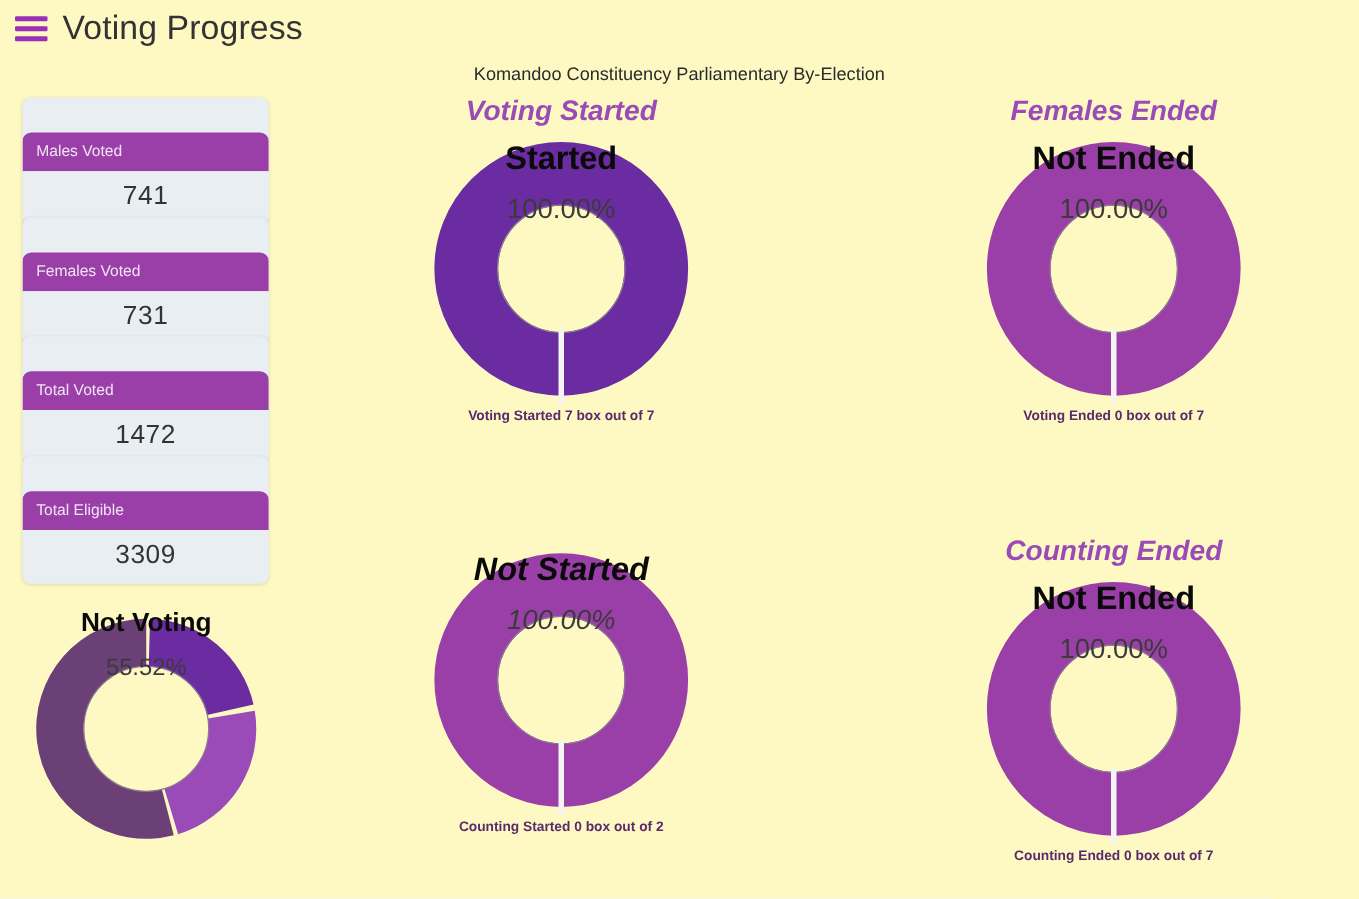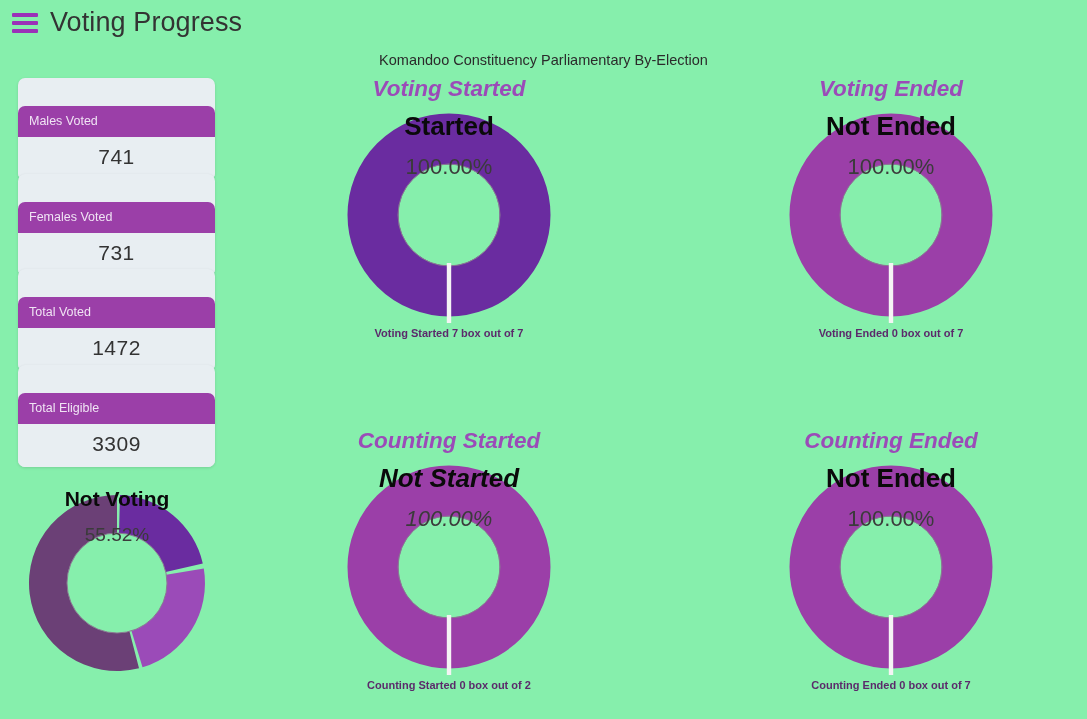--- a/index.html
+++ b/index.html
@@ -7,21 +7,21 @@
   html, body {
     margin: 0; padding: 0;
     width: 1087px; height: 719px;
     background: #f4f4f4;
     font-family: "Liberation Sans", sans-serif;
     overflow: hidden;
   }
   #app {
     position: relative;
     width: 1087px; height: 719px;
-    background: #86efac;
+    background: #fef9c3;
   }
 
   
   .topbar {
     position: absolute; left: 0; top: 0;
     width: 1087px; height: 44px;
     display: flex; align-items: center;
     padding-left: 12px;
   }
   .hamburger {
@@ -164,39 +164,38 @@
       </svg>
       <div class="donut-center" style="bottom:8px;">
         <div class="donut-label">Started</div>
         <div class="donut-pct">100.00%</div>
       </div>
     </div>
     <div class="panel-caption" style="margin-top:4px;">Voting Started 7 box out of 7</div>
   </div>
 
   <div class="panel" style="left:780px; top:78px; width:222px;">
-    <div class="panel-title">Voting Ended</div>
+    <div class="panel-title">Females Ended</div>
     <div class="donut-wrap" style="width:204px;height:210px;margin-top:12px;">
       <svg class="donut-svg" width="204" height="210" viewBox="0 0 204 210">
         <g transform="translate(102,102)">
           <circle r="76" fill="none" stroke="#9b3fa8" stroke-width="51"></circle>
           <circle r="51" fill="none" stroke="#8a7a92" stroke-width="1"></circle>
           <rect x="-2.2" y="48" width="4.4" height="62" fill="#f4f4f4"></rect>
         </g>
       </svg>
       <div class="donut-center" style="bottom:8px;">
         <div class="donut-label">Not Ended</div>
         <div class="donut-pct">100.00%</div>
       </div>
     </div>
     <div class="panel-caption" style="margin-top:4px;">Voting Ended 0 box out of 7</div>
   </div>
 
   <div class="panel" style="left:338px; top:430px; width:222px;">
-    <div class="panel-title">Counting Started</div>
     <div class="donut-wrap" style="width:204px;height:210px;margin-top:12px;font-style:italic;">
       <svg class="donut-svg" width="204" height="210" viewBox="0 0 204 210">
         <g transform="translate(102,102)">
           <circle r="76" fill="none" stroke="#9b3fa8" stroke-width="51"></circle>
           <circle r="51" fill="none" stroke="#8a7a92" stroke-width="1"></circle>
           <rect x="-2.2" y="48" width="4.4" height="62" fill="#f4f4f4"></rect>
         </g>
       </svg>
       <div class="donut-center" style="bottom:8px;">
         <div class="donut-label">Not Started</div>

